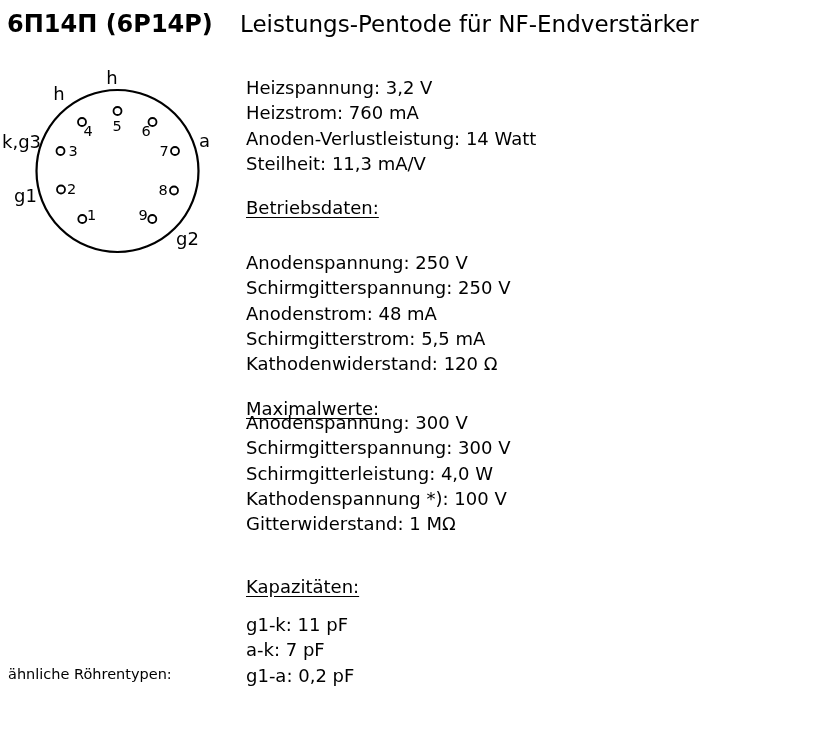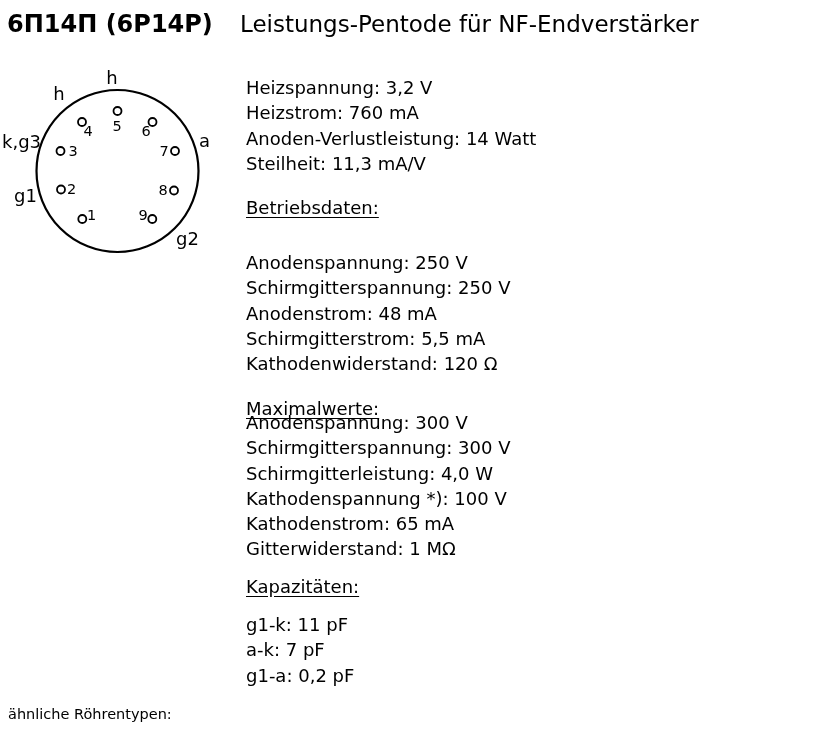--- a/index.html
+++ b/index.html
@@ -60,21 +60,20 @@
   .block-maximal   { top: 410px; }
   .heading-kapaz   { top: 574px; }
   .block-kapaz     { top: 612px; }
   .footnote        { top: 706px; }
   .similar-label {
     position: absolute;
     left: 8px;
     top: 666px;
     font-size: 14.5px;
     white-space: nowrap;
-    margin-top: 40px;
   }
   .similar-types {
     position: absolute;
     left: 7px;
     top: 707px;
     font-size: 24px;
     white-space: nowrap;
     margin-top: 48px;
   }
 </style>
@@ -132,21 +131,20 @@
     <div><span>Schirmgitterstrom</span><span>: </span><span>5,5 mA</span></div>
     <div><span>Kathodenwiderstand</span><span>: </span><span>120 Ω</span></div>
   </div>
 
   <div class="col heading-maximal"><span class="heading">Maximalwerte:</span></div>
   <div class="col block-maximal">
     <div><span>Anodenspannung</span><span>: </span><span>300 V</span></div>
     <div><span>Schirmgitterspannung</span><span>: </span><span>300 V</span></div>
     <div><span>Schirmgitterleistung</span><span>: </span><span>4,0 W</span></div>
     <div><span>Kathodenspannung *)</span><span>: </span><span>100 V</span></div>
-    <div><span>Kathodenstrom</span><span>: </span><span>65 mA</span></div>
     <div><span>Gitterwiderstand</span><span>: </span><span>1 MΩ</span></div>
   </div>
 
   <div class="col heading-kapaz"><span class="heading">Kapazitäten:</span></div>
   <div class="col block-kapaz">
     <div><span>g1-k</span><span>: </span><span>11 pF</span></div>
     <div><span>a-k</span><span>: </span><span>7 pF</span></div>
     <div><span>g1-a</span><span>: </span><span>0,2 pF</span></div>
   </div>
 

